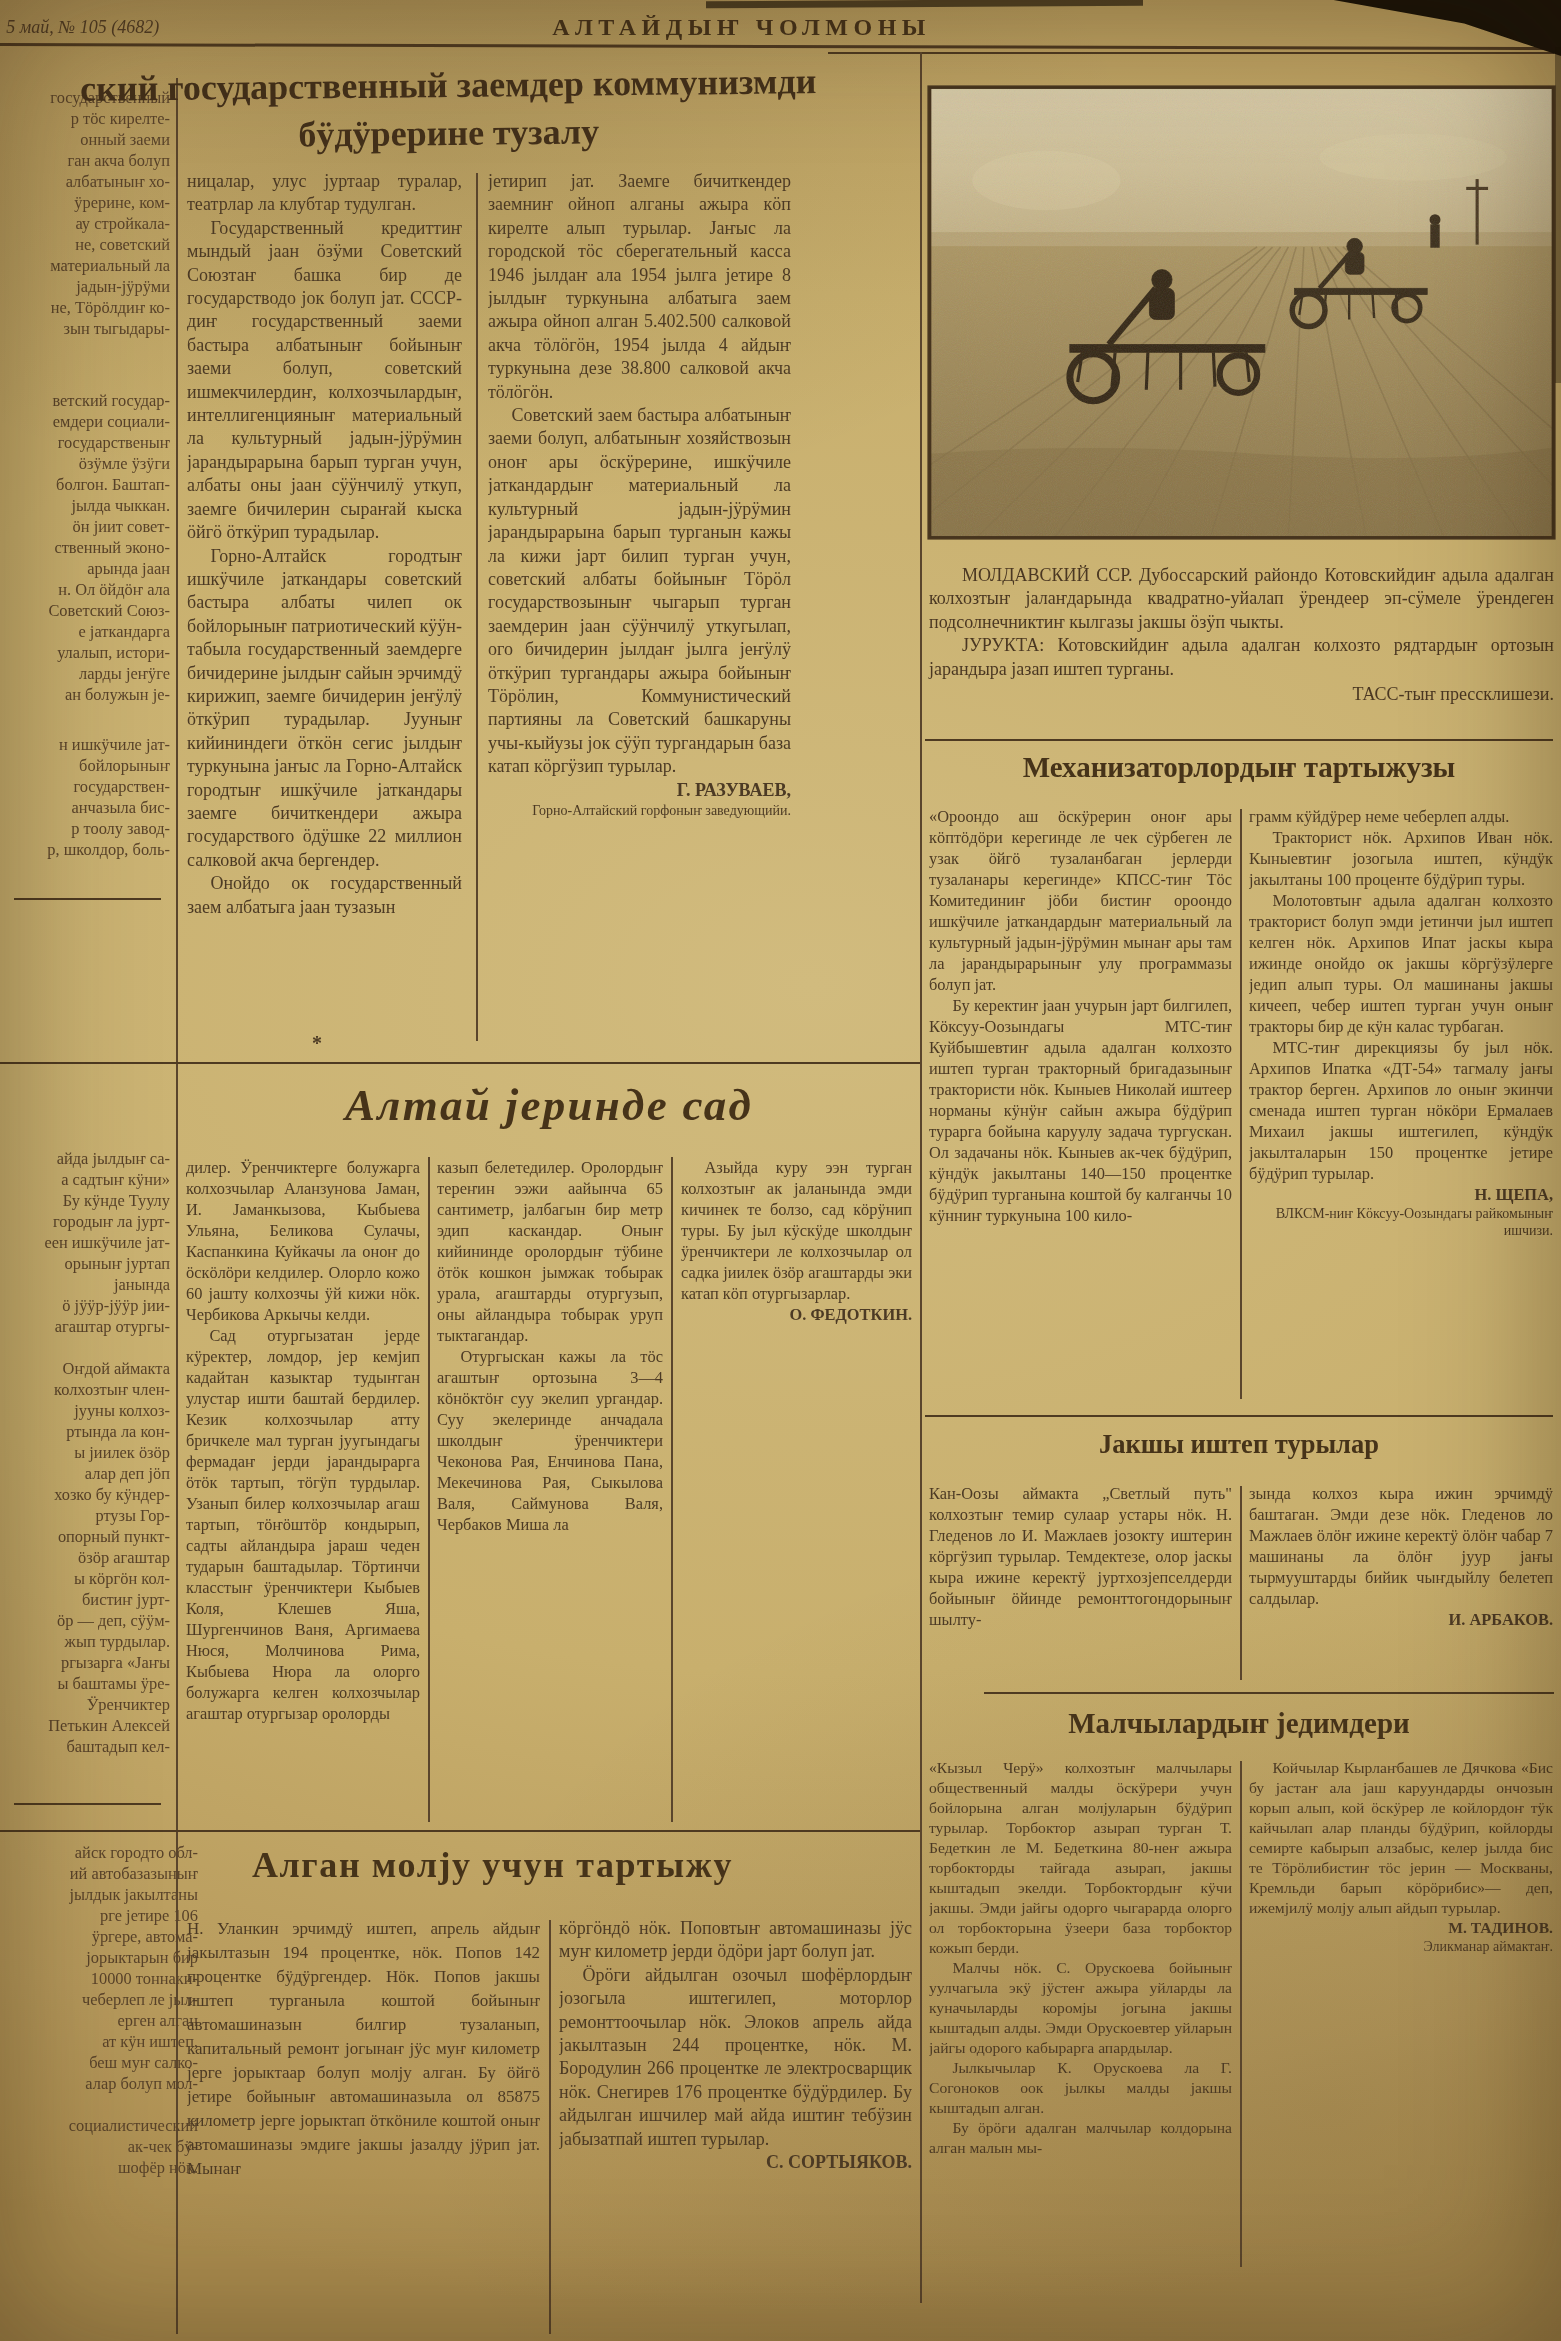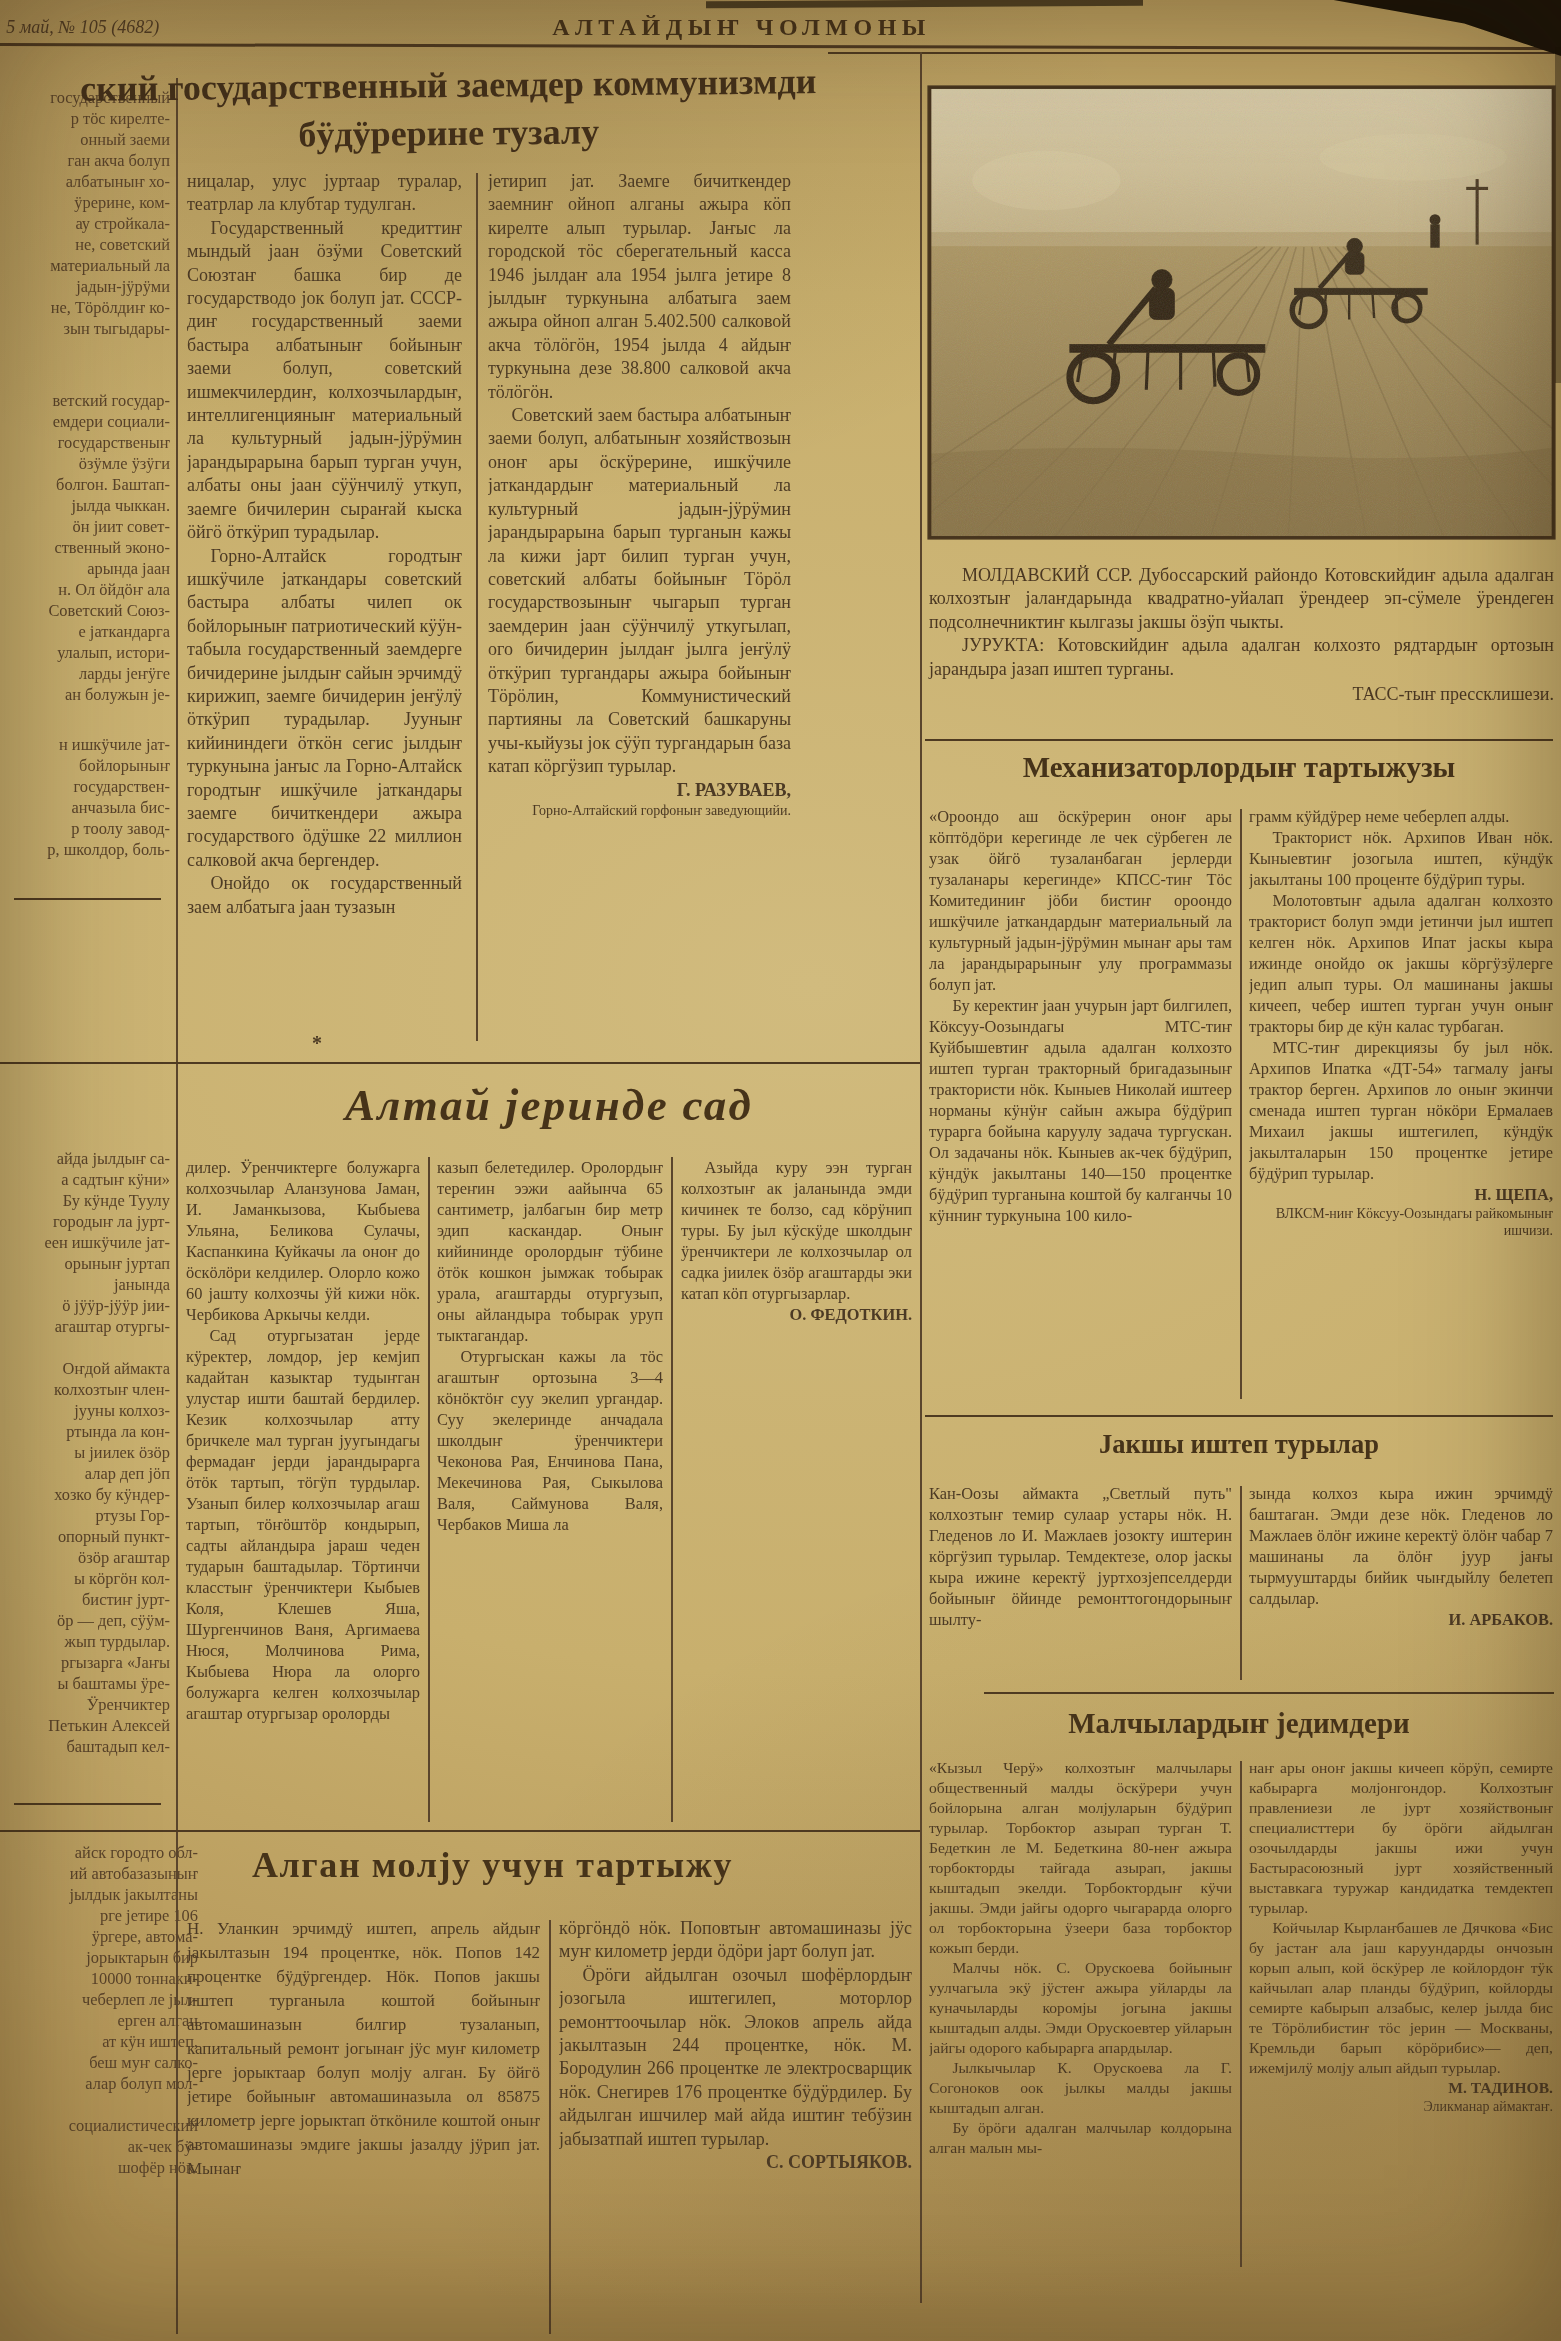--- a/index.html
+++ b/index.html
@@ -278,21 +278,20 @@
 
   <div class="rhead" style="left:925px;top:1707px;width:628px;font-size:29px;">Малчылардыҥ једимдери</div>
   <div class="col rcol" style="left:929px;top:1758px;width:303px;height:509px;font-size:15.6px;line-height:20px;">
     <p class="cont">«Кызыл Черӱ» колхозтыҥ малчылары общественный малды ӧскӱрери учун бойлорына алган молјуларын бӱдӱрип турылар. Торбоктор азырап турган Т. Бедеткин ле М. Бедеткина 80-неҥ ажыра торбокторды тайгада азырап, јакшы кыштадып экелди. Торбоктордыҥ кӱчи јакшы. Эмди јайгы одорго чыгарарда олорго ол торбокторына ӱзеери база торбоктор кожып берди.</p>
     <p>Малчы нӧк. С. Орускоева бойыныҥ уулчагыла экӱ јӱстеҥ ажыра уйларды ла куначыларды коромјы јогына јакшы кыштадып алды. Эмди Орускоевтер уйларын јайгы одорого кабырарга апардылар.</p>
     <p>Јылкычылар К. Орускоева ла Г. Согоноков оок јылкы малды јакшы кыштадып алган.</p>
     <p>Бу ӧрӧги адалган малчылар колдорына алган малын мы-</p>
   </div>
   <div class="vr" style="left:1240px;top:1761px;height:506px;"></div>
   <div class="col rcol" style="left:1249px;top:1758px;width:304px;height:511px;font-size:15.6px;line-height:20px;">
-    <p class="cont">наҥ ары оноҥ јакшы кичееп кӧрӱп, семирте кабырарга молјонгондор. Колхозтыҥ правлениези ле јурт хозяйствоныҥ специалисттери бу ӧрӧги айдылган озочылдарды јакшы ижи учун Бастырасоюзный јурт хозяйственный выставкага туружар кандидатка темдектеп турылар.</p>
     <p>Койчылар Кырлаҥбашев ле Дячкова «Бис бу јастаҥ ала јаш каруундарды ончозын корып алып, кой ӧскӱрер ле койлордоҥ тӱк кайчылап алар планды бӱдӱрип, койлорды семирте кабырып алзабыс, келер јылда бис те Тӧрӧлибистиҥ тӧс јерин — Москваны, Кремльди барып кӧрӧрибис»— деп, ижемјилӱ молју алып айдып турылар.</p>
     <p class="sig">М. ТАДИНОВ.</p>
     <p class="sigsub">Эликманар аймактаҥ.</p>
   </div>
 
   <div class="hr" style="left:0;top:1062px;width:920px;height:2.3px;"></div>
   <div class="ghead garden-title" style="left:180px;top:1079px;width:738px;">Алтай јеринде сад</div>
   <div class="col garden-col" style="left:186px;top:1157px;width:234px;height:665px;">
     <p class="cont">дилер. Ӱренчиктерге болужарга колхозчылар Аланзунова Јаман, И. Јаманкызова, Кыбыева Ульяна, Беликова Сулачы, Каспанкина Куйкачы ла оноҥ до ӧскӧлӧри келдилер. Олорло кожо 60 јашту колхозчы ӱй кижи нӧк. Чербикова Аркычы келди.</p>
     <p>Сад отургызатан јерде кӱректер, ломдор, јер кемјип кадайтан казыктар тудыҥган улустар ишти баштай бердилер. Кезик колхозчылар атту бричкеле мал турган јуугындагы фермадаҥ јерди јарандырарга ӧтӧк тартып, тӧгӱп турдылар. Узанып билер колхозчылар агаш тартып, тӧҥӧштӧр кондырып, садты айландыра јараш чеден тударын баштадылар. Тӧртинчи класстыҥ ӱренчиктери Кыбыев Коля, Клешев Яша, Шургенчинов Ваня, Аргимаева Нюся, Молчинова Рима, Кыбыева Нюра ла олорго болужарга келген колхозчылар агаштар отургызар оролорды</p>

